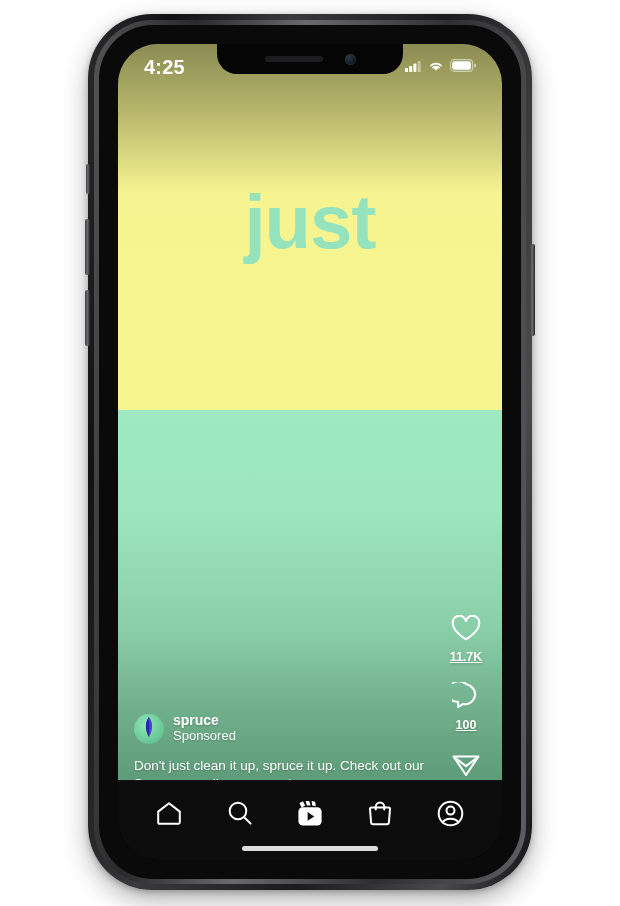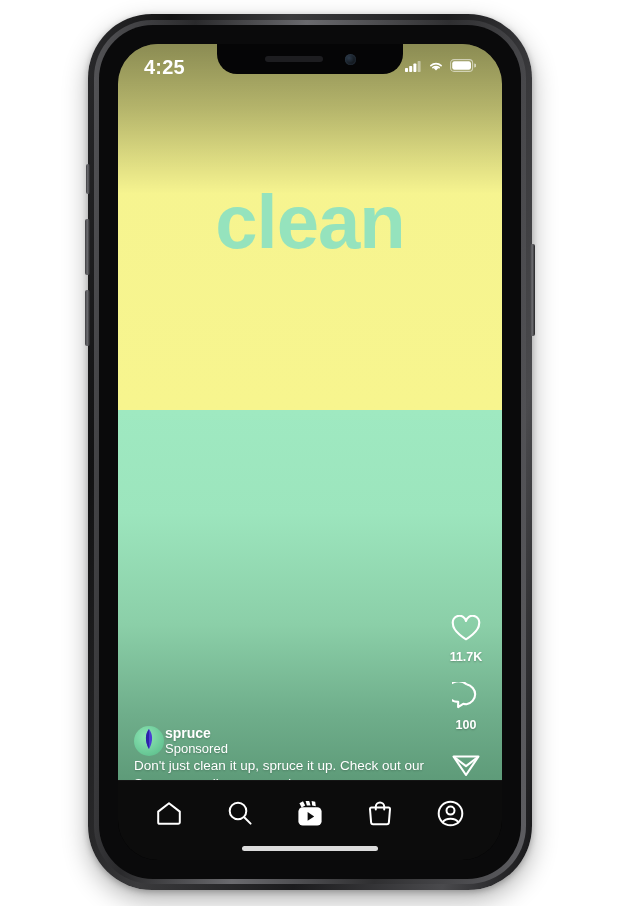--- a/index.html
+++ b/index.html
@@ -206,20 +206,21 @@
     display: flex;
     flex-direction: column;
     align-items: center;
     color: #fff;
   }
   .rail-item {
     display: flex;
     flex-direction: column;
     align-items: center;
     margin-bottom: 18px;
+    text-decoration: underline;
   }
   .rail-count {
     font-size: 12.5px;
     font-weight: 600;
     margin-top: 4px;
     text-shadow: 0 1px 2px rgba(0,0,0,0.25);
   }
   #rail-more {
     letter-spacing: 2px;
     font-size: 20px;
@@ -232,23 +233,23 @@
   #ad-block {
     position: absolute;
     left: 16px;
     bottom: 22px;
     width: 298px;
     z-index: 20;
     color: #fff;
   }
   #ad-user-row {
     display: flex;
-    align-items: center;
-    gap: 1px;
-    margin-bottom: 0;
+    align-items: flex-end;
+    gap: 9px;
+    margin-bottom: 13px;
   }
   #ad-avatar {
     width: 30px;
     height: 30px;
     border-radius: 50%;
     background: radial-gradient(circle at 40% 35%, #8fe6b6, #5dbf8c 85%);
     position: relative;
     flex: 0 0 auto;
     overflow: hidden;
   }
@@ -344,21 +345,21 @@
   <div id="screen">
 
     <div id="notch">
       <div id="notch-speaker"></div>
       <div id="notch-camera"></div>
     </div>
 
     <div id="reel-media">
       <div id="media-top"></div>
       <div id="media-bottom"></div>
-      <div id="hello-text">clean</div>
+      <div id="hello-text">just</div>
       <div id="top-scrim"></div>
     </div>
 
     <div id="status-bar">
       <div id="status-time">4:25</div>
       <div id="status-icons">
         <span>
           <svg width="17" height="12" viewBox="0 0 17 12">
             <rect x="0" y="8" width="3" height="4" rx="0.7" fill="#fff"></rect>
             <rect x="4.2" y="6" width="3" height="6" rx="0.7" fill="#fff"></rect>

